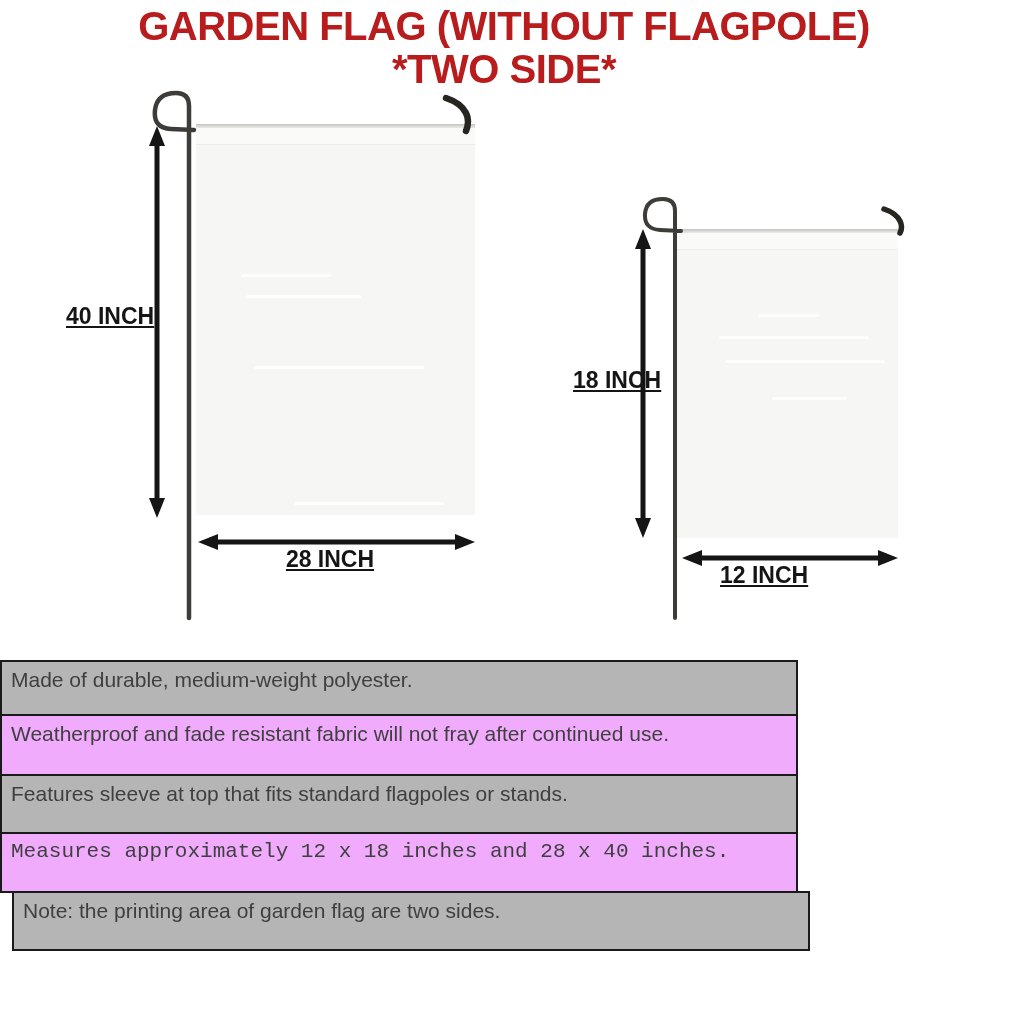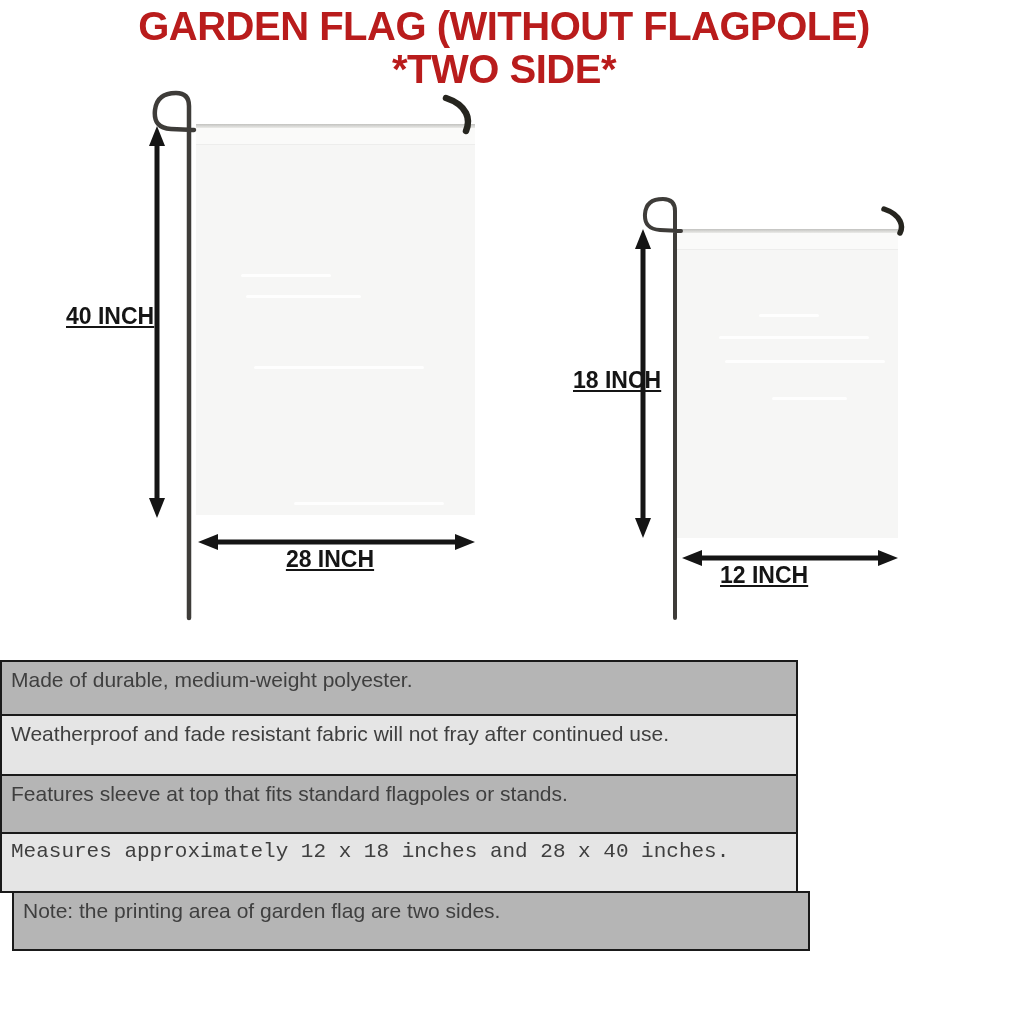--- a/index.html
+++ b/index.html
@@ -29,21 +29,21 @@
   .dim-label{position:absolute;font-size:23px;font-weight:bold;color:#151515;white-space:nowrap;text-decoration:underline;}
   #label-40{left:66px;top:303px;width:80px;text-align:right;}
   #label-28{left:260px;top:546px;width:140px;text-align:center;}
   #label-18{left:573px;top:351px;width:78px;text-align:right;margin-top:16px;}
   #label-12{left:720px;top:562px;width:140px;text-align:left;}
   
   .features{position:absolute;left:0;top:660px;width:651px;}
   .feature-row{
     box-sizing:border-box;width:798px;border:2px solid #1a1a1a;
     padding:4px 9px;font-size:21px;line-height:27px;color:#3f3f3f;
-    background:#e5e5e5;
+    background:#f0abfc;
   }
   .feature-row.shaded{background:#b5b5b5;}
   .feature-row + .feature-row{margin-top:-2px;}
   .fr-0{height:56px;}
   .fr-1{height:62px;}
   .fr-2{height:60px;}
   .fr-3{height:61px;font-family:Liberation Mono, monospace;}
   .fr-4{height:60px;margin-left:12px;}
 </style>
 </head>

